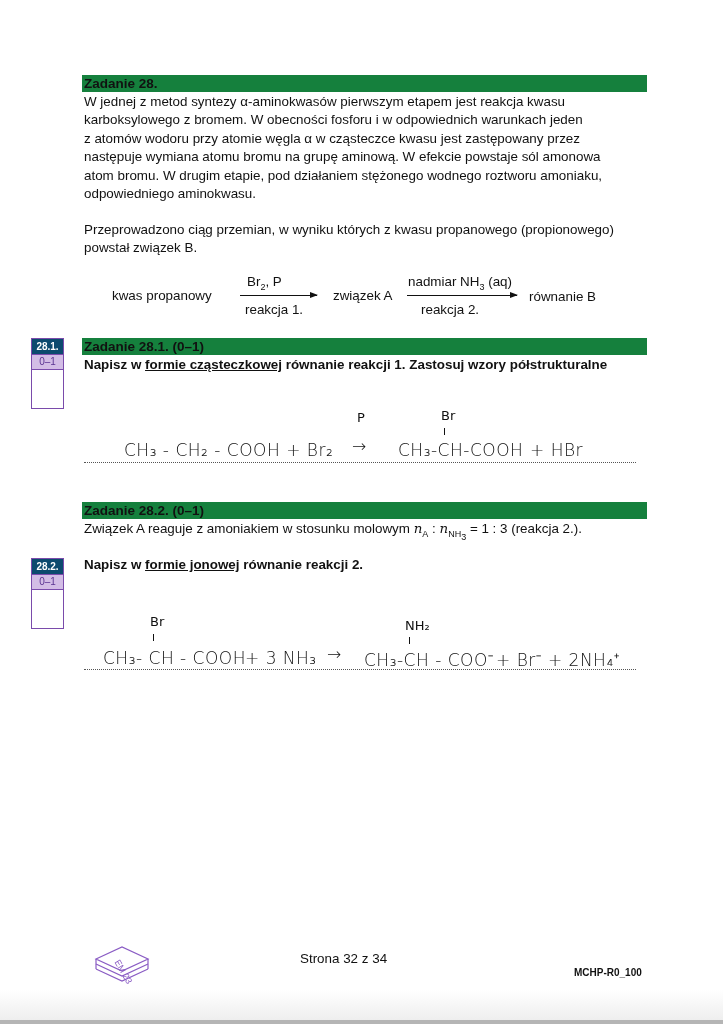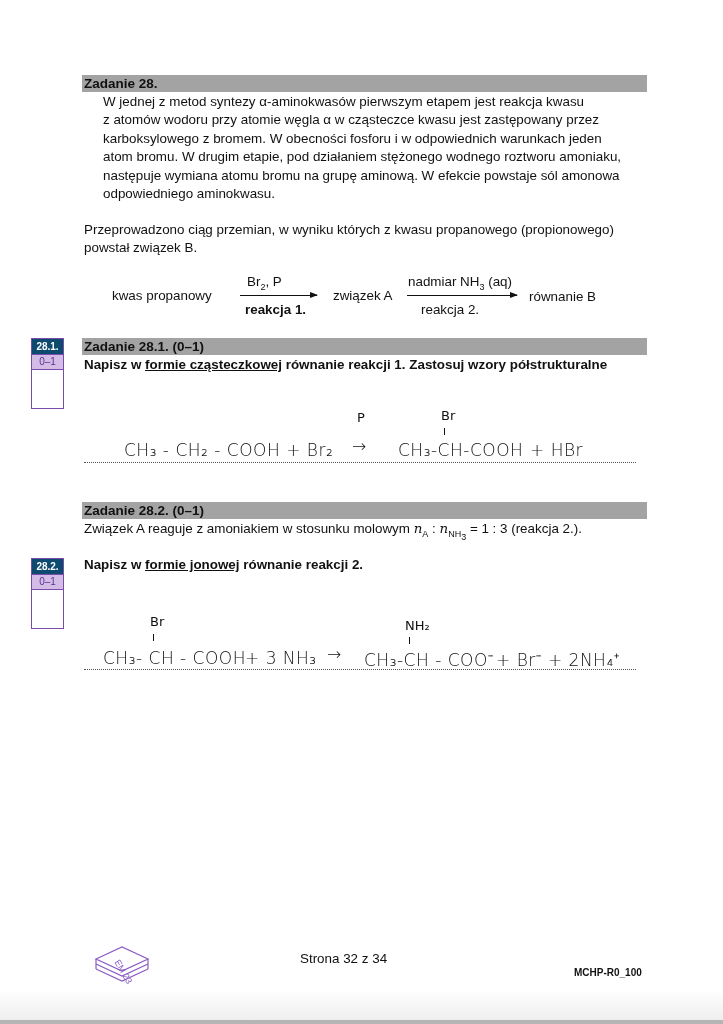--- a/index.html
+++ b/index.html
@@ -4,21 +4,21 @@
 <style>
   html, body { margin:0; padding:0; }
   body {
     width:723px; height:1024px; position:relative; overflow:hidden;
     background:#ffffff;
     font-family:"Liberation Sans", sans-serif; color:#111;
   }
   .abs { position:absolute; }
   .hdr {
     position:absolute; left:82px; width:565px; height:17px;
-    background:#a3a3a3; font-weight:bold; font-size:13.5px; line-height:17px;
+    background:#15803d; font-weight:bold; font-size:13.5px; line-height:17px;
     padding-left:2px; box-sizing:border-box; color:#111;
   }
   .para {
     position:absolute; left:84px; width:560px; font-size:13.4px; line-height:18.4px;
   }
   .para p { margin:0; }
   .bold { font-weight:bold; }
   .u { text-decoration:underline; }
   .scheme { position:absolute; font-size:13.4px; }
   .arrow {
@@ -55,39 +55,39 @@
     background:linear-gradient(#ffffff, #ececec);
   }
   .bottom-edge { position:absolute; left:0; top:1020px; width:723px; height:4px; background:#b5b5b5; }
   sub { font-size:9px; }
 </style>
 </head>
 <body>
 
 <div class="hdr" style="top:75px;">Zadanie 28.</div>
 
-<div class="para" style="top:93px;margin-left:19px;">
+<div class="para" style="top:93px;">
   <p>W jednej z metod syntezy α-aminokwasów pierwszym etapem jest reakcja kwasu</p>
+  <p>karboksylowego z bromem. W obecności fosforu i w odpowiednich warunkach jeden</p>
   <p>z atomów wodoru przy atomie węgla α w cząsteczce kwasu jest zastępowany przez</p>
-  <p>karboksylowego z bromem. W obecności fosforu i w odpowiednich warunkach jeden</p>
+  <p>następuje wymiana atomu bromu na grupę aminową. W efekcie powstaje sól amonowa</p>
   <p>atom bromu. W drugim etapie, pod działaniem stężonego wodnego roztworu amoniaku,</p>
-  <p>następuje wymiana atomu bromu na grupę aminową. W efekcie powstaje sól amonowa</p>
   <p>odpowiedniego aminokwasu.</p>
 </div>
 
 <div class="para" style="top:221px;">
   <p>Przeprowadzono ciąg przemian, w wyniku których z kwasu propanowego (propionowego)</p>
   <p>powstał związek B.</p>
 </div>
 
 <div>
   <span class="scheme" style="left:112px; top:288px;">kwas propanowy</span>
   <span class="scheme" style="left:247px; top:274px;"><span>Br</span><sub>2</sub><span>, P</span></span>
   <div class="arrow" style="left:240px; top:295px; width:77px;"></div>
-  <span class="scheme" style="left:245px; top:302px;font-weight:bold;">reakcja 1.</span>
+  <span class="scheme" style="left:245px; top:302px;">reakcja 1.</span>
   <span class="scheme" style="left:333px; top:288px;">związek A</span>
   <span class="scheme" style="left:408px; top:274px;"><span>nadmiar NH</span><sub>3</sub><span> (aq)</span></span>
   <div class="arrow" style="left:407px; top:295px; width:110px;"></div>
   <span class="scheme" style="left:421px; top:302px;">reakcja 2.</span>
   <span class="scheme" style="left:529px; top:289px;">równanie B</span>
 </div>
 
 <div class="score" style="top:338px;">
   <div class="num">28.1.</div>
   <div class="pts">0–1</div>

